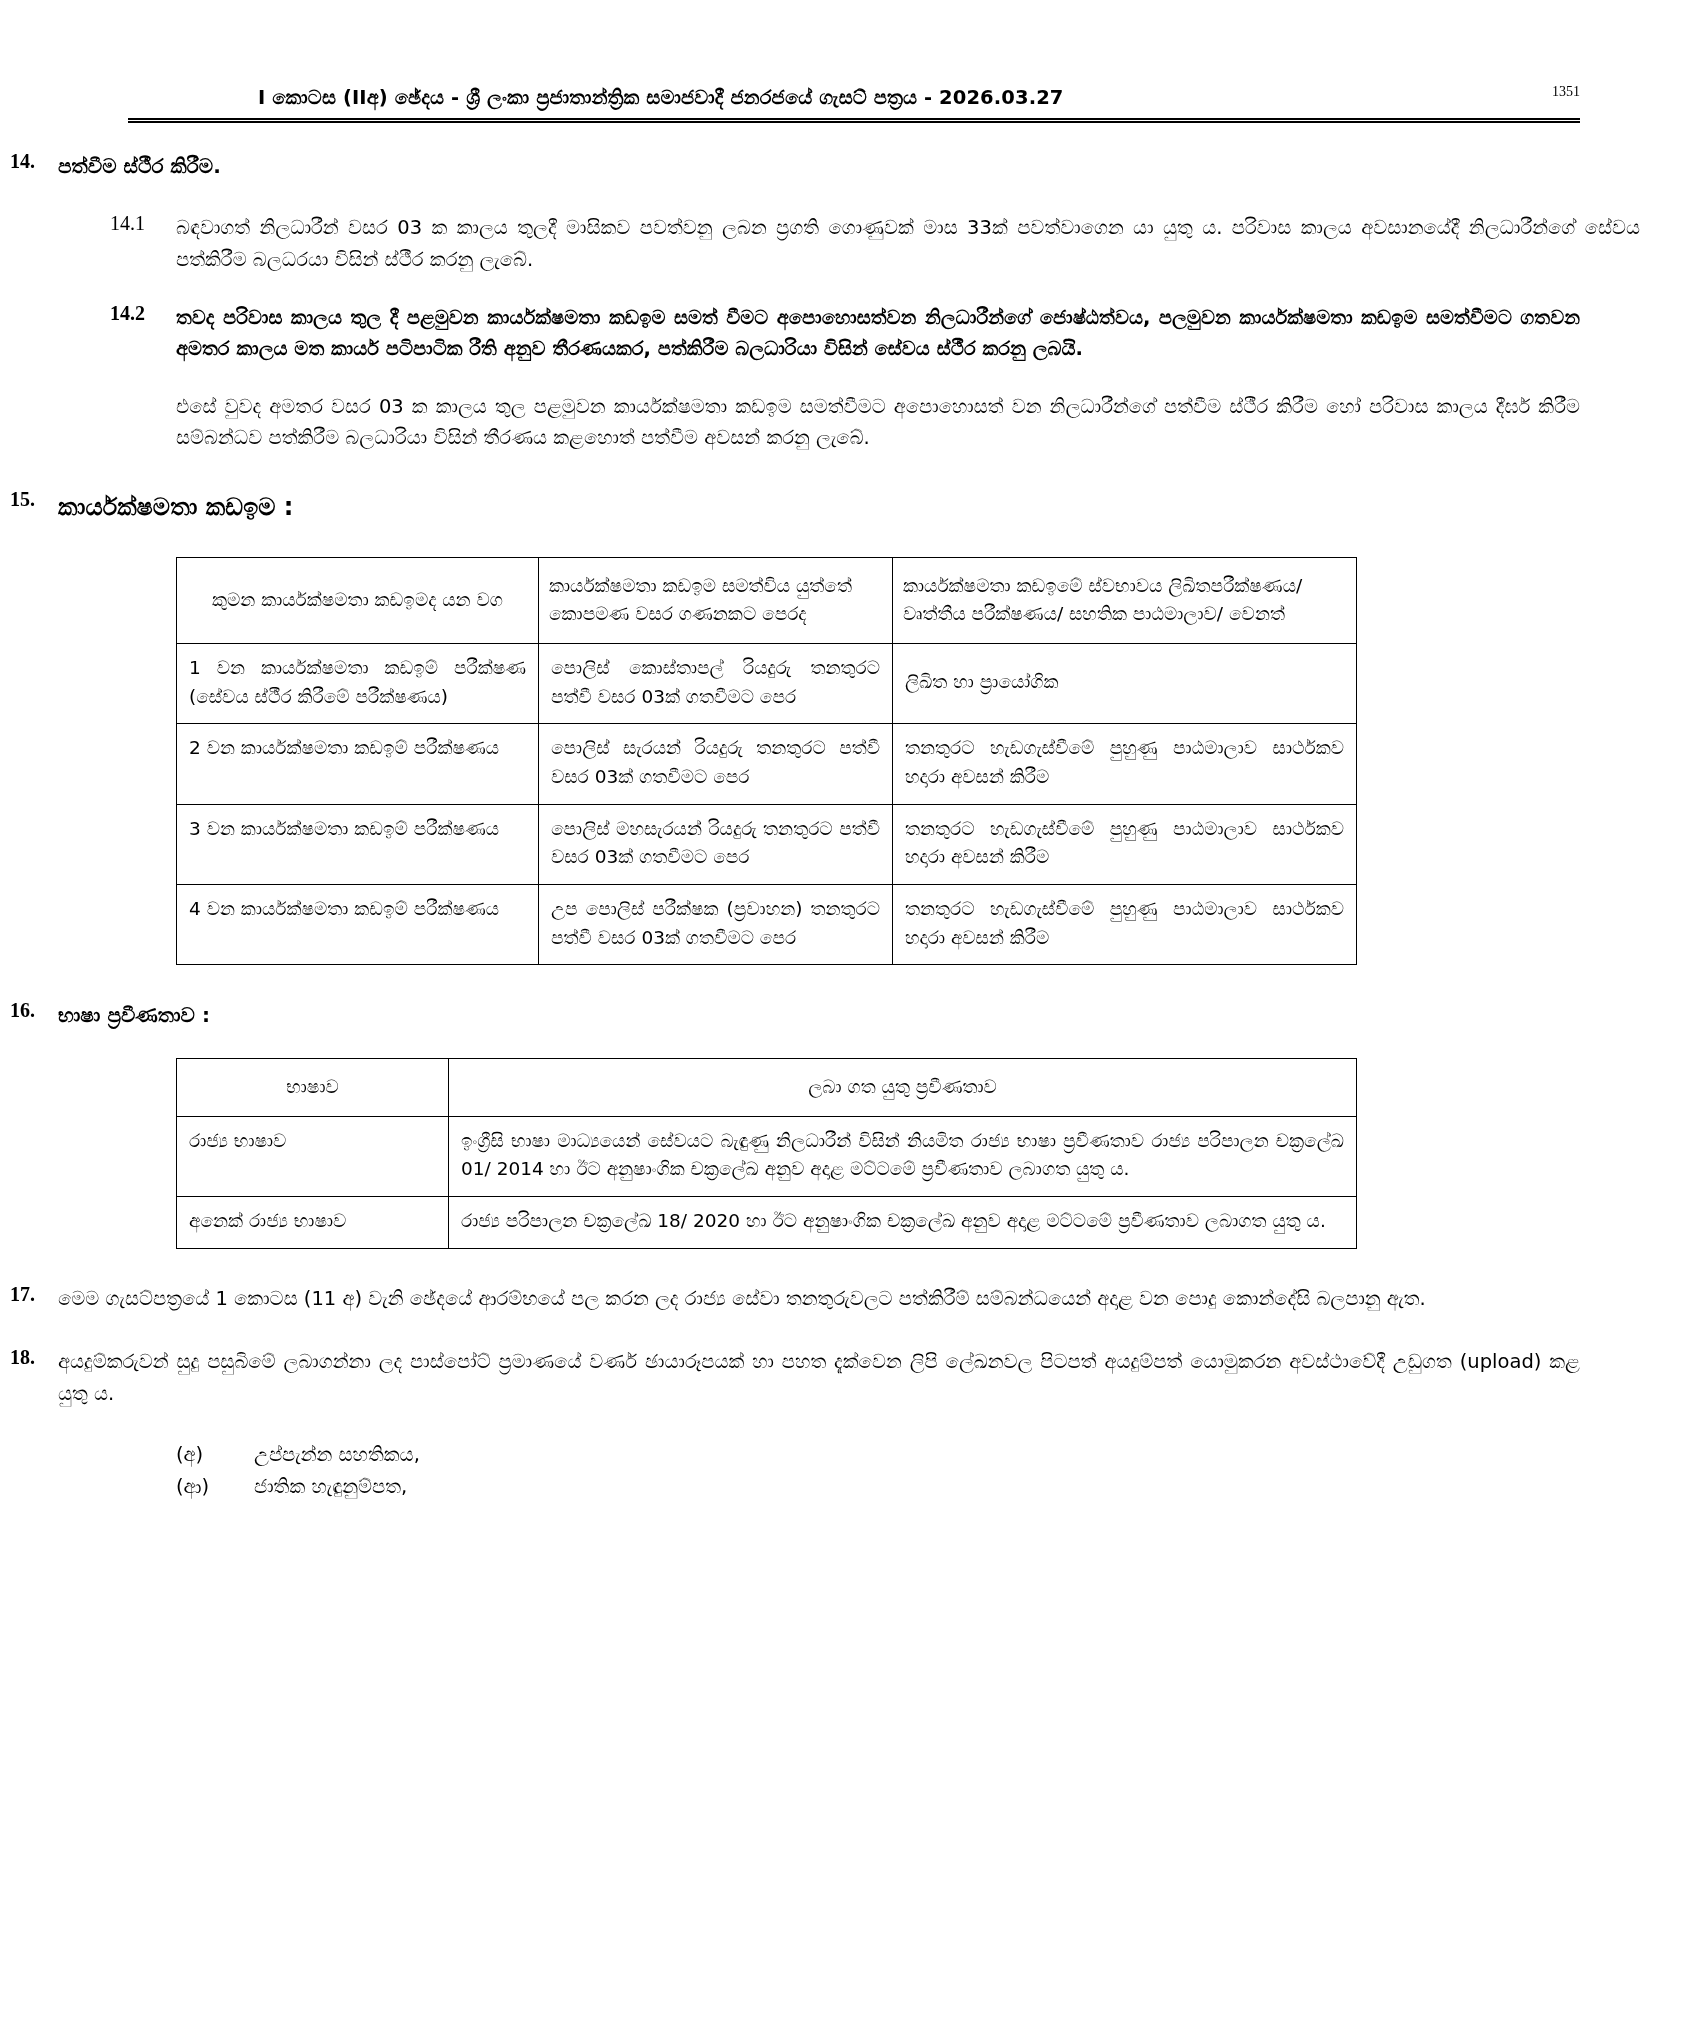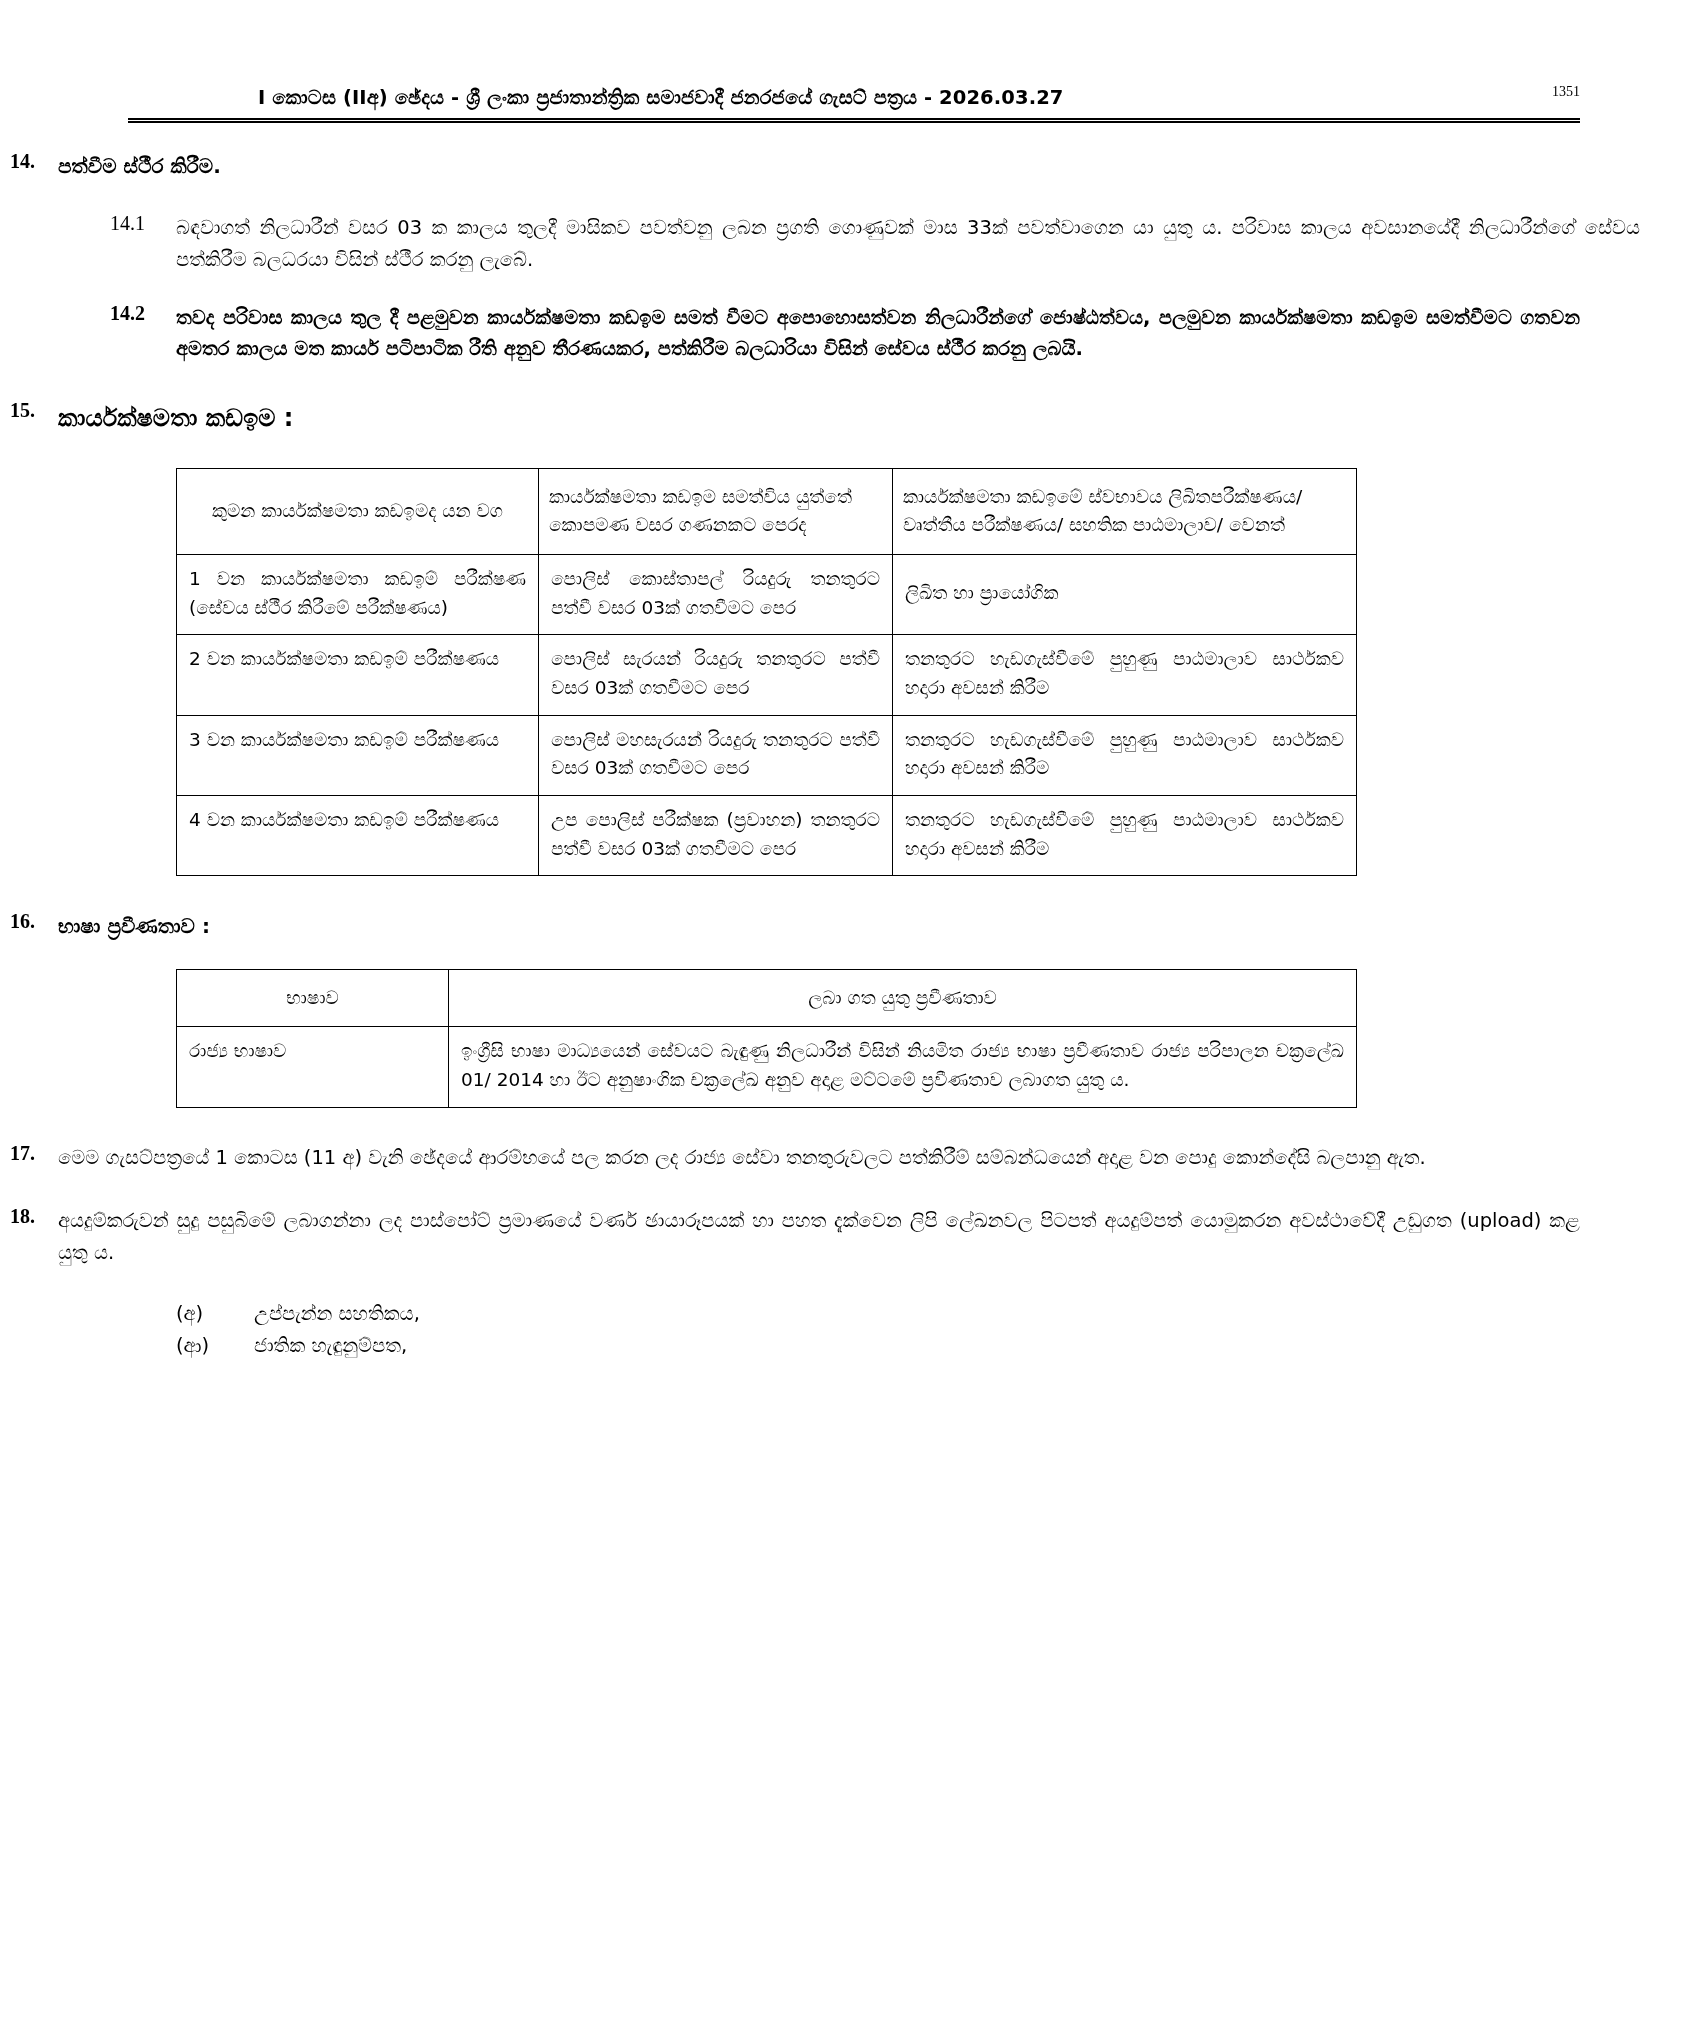--- a/index.html
+++ b/index.html
@@ -168,20 +168,23 @@
       <div class="subnumbered" style="margin-top:30px; padding-left:110px; padding-right:60px;">
         <div class="subnum">14.1</div>
         <div class="sin">බඳවාගත් නිලධාරීන් වසර 03 ක කාලය තුලදී මාසිකව පවත්වනු ලබන ප්‍රගති ගොණුවක් මාස 33ක් පවත්වාගෙන යා යුතු ය. පරිවාස කාලය අවසානයේදී නිලධාරීන්ගේ සේවය පත්කිරීම බලධරයා විසින් ස්ථීර කරනු ලැබේ.</div>
       </div>
 
       <div class="subnumbered" style="margin-top:26px; padding-left:110px; padding-right:120px;font-weight:bold;">
         <div class="subnum">14.2</div>
         <div class="sin">තවද පරිවාස කාලය තුල දී පළමුවන කාර්යක්ෂමතා කඩඉම සමත් වීමට අපොහොසත්වන නිලධාරීන්ගේ  ජොෂ්ඨත්වය, පලමුවන කාර්යක්ෂමතා කඩඉම සමත්වීමට ගතවන අමතර කාලය මත කාර්ය පටිපාටික රීති අනුව තීරණයකර, පත්කිරීම බලධාරියා විසින් සේවය ස්ථීර කරනු ලබයි.</div>
       </div>
 
+      <div style="margin-top:26px; padding-left:176px; padding-right:120px;">
+        <div class="sin">එසේ වුවද අමතර වසර 03 ක කාලය තුල පළමුවන කාර්යක්ෂමතා කඩඉම සමත්වීමට අපොහොසත් වන නිලධාරීන්ගේ පත්වීම ස්ථීර කිරීම හෝ පරිවාස කාලය දීර්ඝ කිරීම සම්බන්ධව පත්කිරීම බලධාරියා විසින් තීරණය කළහොත් පත්වීම අවසන් කරනු ලැබේ.</div>
+      </div>
     </div>
 
     <div class="sec" style="margin-top:34px;">
       <div class="numbered">
         <div class="num">15.</div>
         <div class="body sin bold" style="font-size:24px;">කාර්යක්ෂමතා කඩඉම :</div>
       </div>
 
 
       <div style="margin-top:30px; padding-left:176px;">
@@ -235,20 +238,24 @@
             <col style="width:908px;">
           </colgroup>
           <tbody>
             <tr>
               <td class="hdr">භාෂාව</td>
               <td class="hdr">ලබා ගත යුතු ප්‍රවීණතාව</td>
             </tr>
             <tr>
               <td>රාජ්‍ය භාෂාව</td>
               <td class="justify">ඉංග්‍රීසි භාෂා මාධ්‍යයෙන් සේවයට බැඳුණු නිලධාරීන් විසින් නියමිත රාජ්‍ය භාෂා ප්‍රවීණතාව රාජ්‍ය පරිපාලන චක්‍රලේඛ 01/ 2014 හා ඊට අනුෂාංගික චක්‍රලේඛ අනුව අදාළ මට්ටමේ ප්‍රවීණතාව ලබාගත යුතු ය.</td>
+            </tr>
+            <tr>
+              <td>අනෙක් රාජ්‍ය භාෂාව</td>
+              <td class="justify">රාජ්‍ය පරිපාලන චක්‍රලේඛ 18/ 2020 හා ඊට අනුෂාංගික චක්‍රලේඛ අනුව අදාළ මට්ටමේ ප්‍රවීණතාව ලබාගත යුතු ය.</td>
             </tr>
           </tbody>
         </table>
       </div>
     </div>
 
     <div class="sec numbered" style="margin-top:34px; padding-right:120px;">
       <div class="num">17.</div>
       <div class="body sin">මෙම ගැසට්පත්‍රයේ 1 කොටස (11 අ) වැනි ඡේදයේ ආරම්භයේ පල කරන ලද රාජ්‍ය සේවා තනතුරුවලට පත්කිරීම් සම්බන්ධයෙන් අදාළ වන පොදු කොන්දේසි බලපානු ඇත.</div>
     </div>

